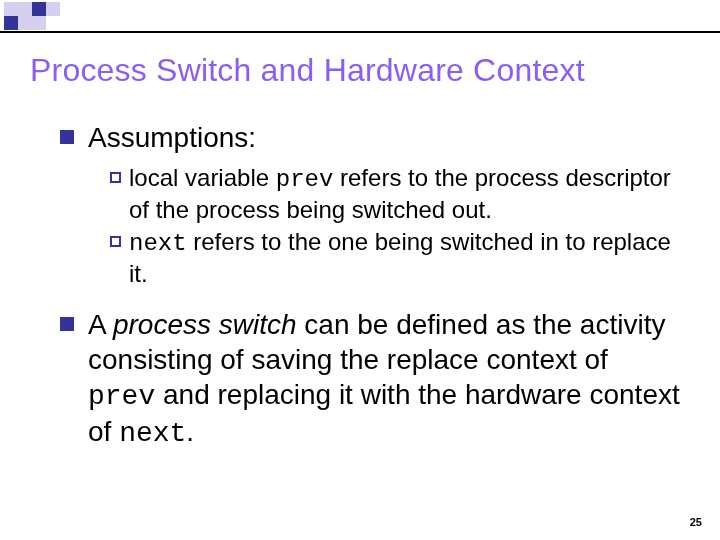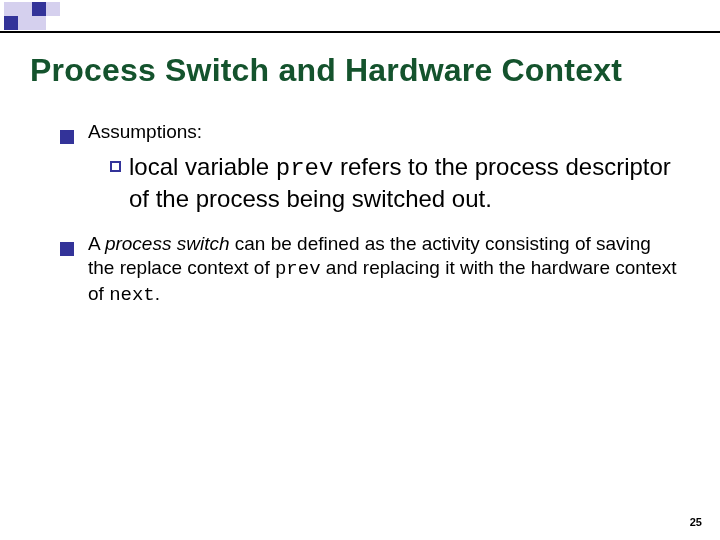--- a/index.html
+++ b/index.html
@@ -29,22 +29,22 @@
     left: 0;
     width: 720px;
     height: 2px;
     background: #000;
   }
   .title {
     position: absolute;
     top: 52px;
     left: 30px;
     font-size: 32px;
-    color: #14532d;
-    font-weight: bold;
+    color: #8b5cf6;
+    font-weight: normal;
     letter-spacing: 0.2px;
   }
   .content {
     position: absolute;
     top: 120px;
     left: 60px;
     width: 620px;
   }
   .bullet1 {
     display: flex;
@@ -53,21 +53,21 @@
   }
   .bullet1 .mk {
     width: 14px;
     height: 14px;
     background: #333399;
     margin-top: 10px;
     margin-right: 14px;
     flex-shrink: 0;
   }
   .bullet1 .txt {
-    font-size: 19px;
+    font-size: 28px;
     color: #000;
     line-height: 1.25;
   }
   .sublist {
     margin-left: 50px;
     margin-top: 6px;
     margin-bottom: 18px;
   }
   .bullet2 {
     display: flex;
@@ -125,20 +125,26 @@
     <div class="txt">Assumptions:</div>
   </div>
 
   <div class="sublist">
     <div class="bullet2">
       <div class="mk"></div>
       <div class="txt">
         <span>local variable </span><span class="code">prev</span><span> refers to the process descriptor of the process being switched out.</span>
       </div>
     </div>
+    <div class="bullet2">
+      <div class="mk"></div>
+      <div class="txt">
+        <span class="code">next</span><span> refers to the one being switched in to replace it.</span>
+      </div>
+    </div>
   </div>
 
   <div class="bullet1">
     <div class="mk"></div>
     <div class="txt">
       <span>A </span><span class="ital">process switch</span><span> can be defined as the activity consisting of saving the replace context of </span><span class="code">prev</span><span> and replacing it with the hardware context of </span><span class="code">next</span><span>.</span>
     </div>
   </div>
 
 </div>

